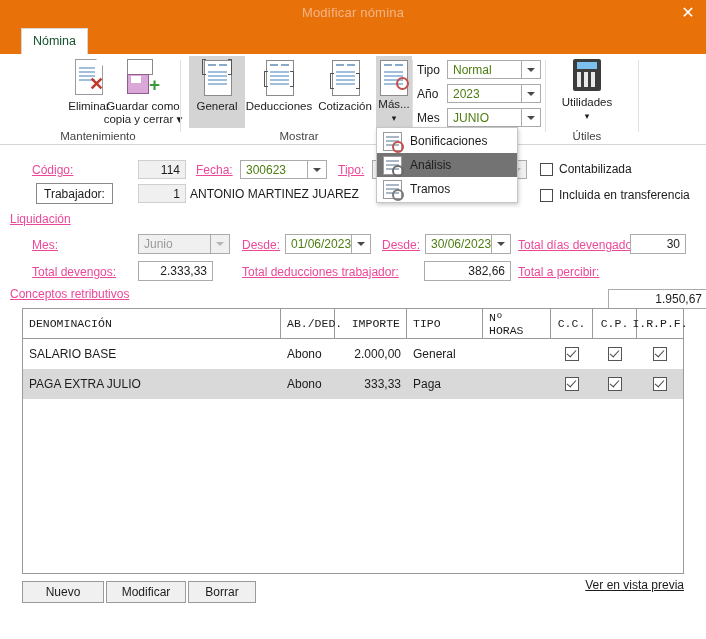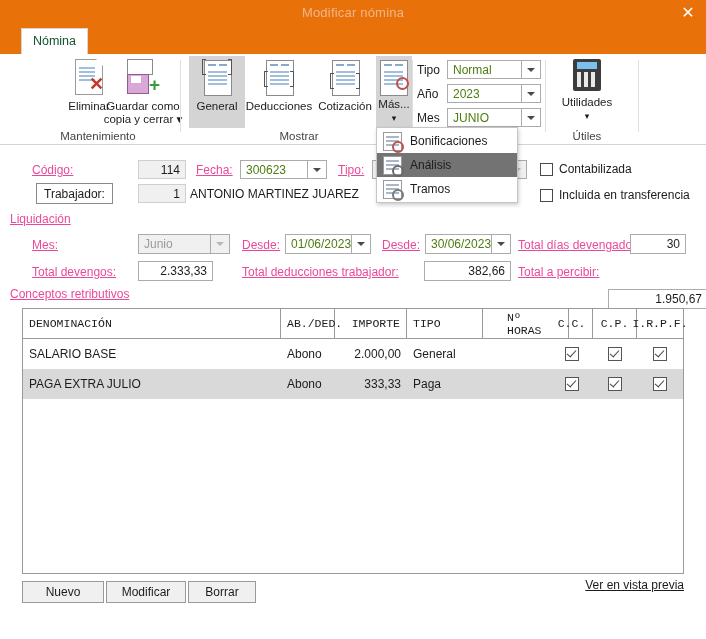--- a/index.html
+++ b/index.html
@@ -411,21 +411,21 @@
 
   <div class="lbl" style="left:10px;top:287px;">Conceptos retributivos</div>
 </div>
 
 <div class="grid">
   <div class="ghead">
     <div class="gh" style="left:0;width:258px;">DENOMINACIÓN</div>
     <div class="gh" style="left:258px;width:54px;">AB./DED.</div>
     <div class="gh r" style="left:312px;width:72px;">IMPORTE</div>
     <div class="gh" style="left:384px;width:76px;">TIPO</div>
-    <div class="gh c" style="left:460px;width:68px;margin-left:18px;">Nº HORAS</div>
+    <div class="gh c" style="left:460px;width:68px;">Nº HORAS</div>
     <div class="gh c" style="left:528px;width:42px;">C.C.</div>
     <div class="gh c" style="left:570px;width:44px;">C.P.</div>
     <div class="gh c" style="left:614px;width:46px;border-right:none;">I.R.P.F.</div>
   </div>
 
   <div class="grow" style="top:30px;">
     <div class="gc" style="left:0;width:258px;">SALARIO BASE</div>
     <div class="gc" style="left:258px;width:54px;">Abono</div>
     <div class="gc r" style="left:312px;width:72px;">2.000,00</div>
     <div class="gc" style="left:384px;width:76px;">General</div>

